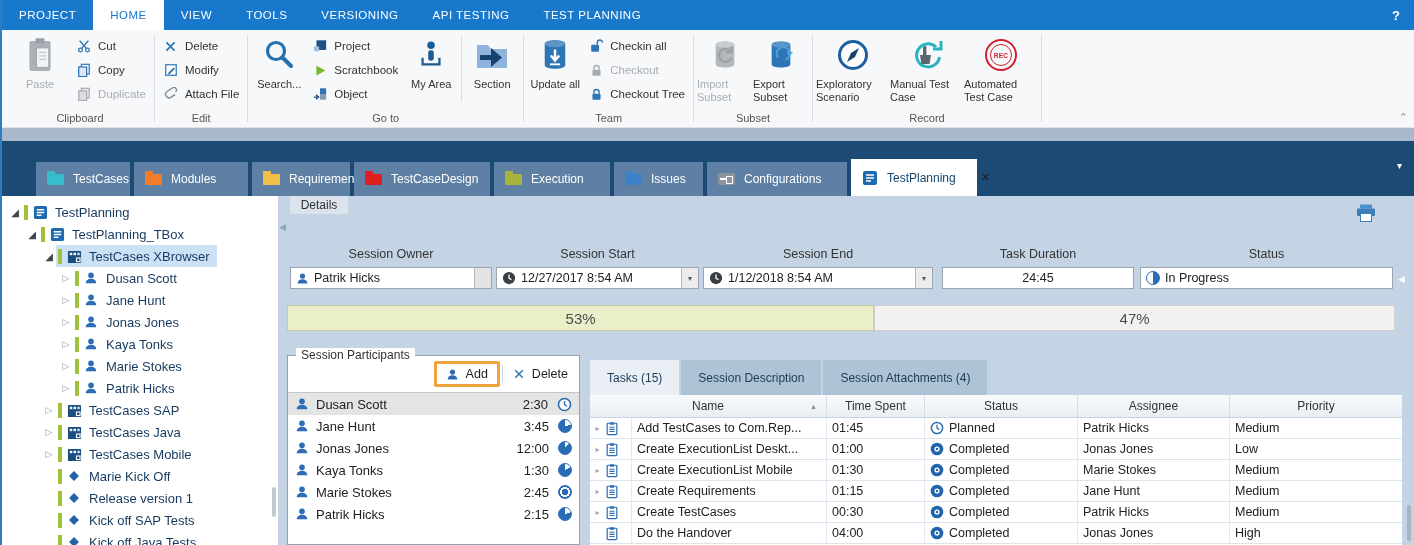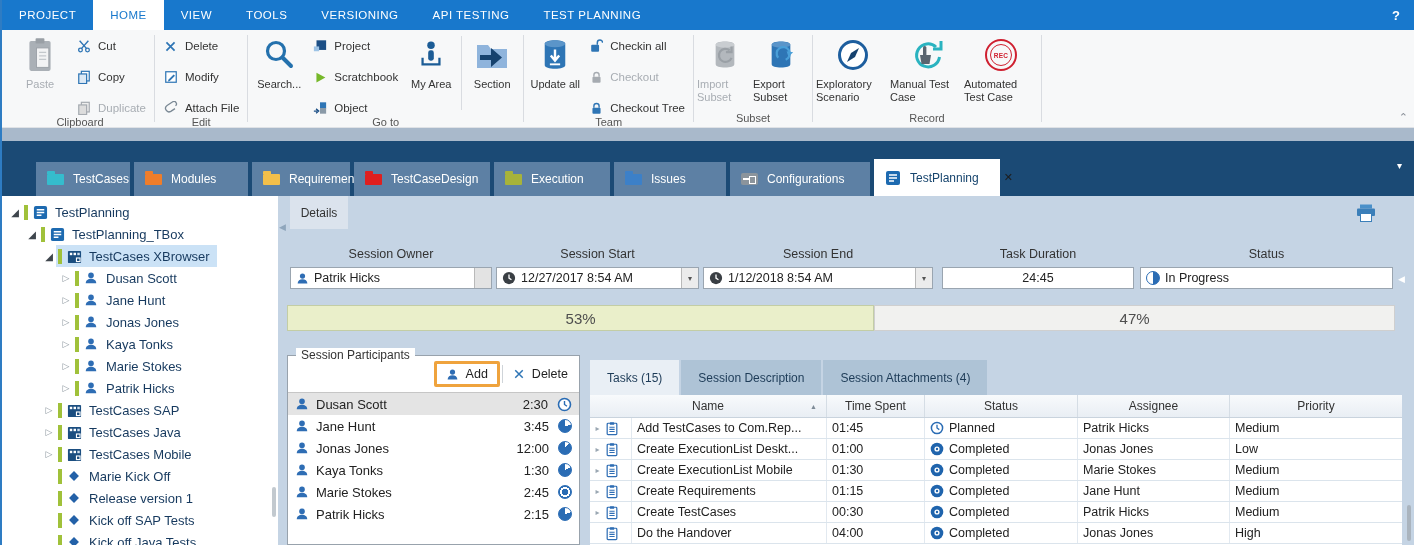--- a/index.html
+++ b/index.html
@@ -16,21 +16,21 @@
   .ribbon{height:98px;background:#f7f8f9;display:flex;align-items:stretch;position:relative;border-bottom:1px solid #dfe2e6;padding-left:4px}
   .rgroup{display:flex;flex-direction:column;padding:0 3px}
   .rcontent{flex:1;display:flex;align-items:flex-start}
   .glabel{height:19px;display:flex;align-items:center;justify-content:center;color:#555;font-size:11px}
   .gsep{width:1px;background:#d9dce1;margin:5px 0}
   .insep{width:1px;background:#d9dce1;margin:6px 2px;align-self:stretch}
   .bigbtn{width:62px;display:flex;flex-direction:column;align-items:center;padding-top:5px;gap:3px;min-height:76px}
   .bigbtn.narrow{width:56px}
   .bigbtn.wide{width:74px}
   .blabel{font-size:11px;color:#333;text-align:left;line-height:1.2}
-  .smallcol{display:flex;flex-direction:column;padding-top:8px;gap:15px}
+  .smallcol{display:flex;flex-direction:column;padding-top:8px;gap:8px}
   .smallbtn{display:flex;align-items:center;gap:6px;font-size:11.5px;color:#333;height:16px;padding:0 5px;white-space:nowrap}
   .disabled .blabel,.smallbtn.disabled{color:#a8adb3}
   .ric{display:flex;align-items:center;justify-content:center;height:40px}
   .sic{display:flex;width:16px;justify-content:center}
   .ribbon-collapse{position:absolute;right:6px;bottom:3px;color:#8a9199;font-size:11px}
   .recring{width:32px;height:32px;border:2.5px solid #cf2030;border-radius:50%;display:flex;align-items:center;justify-content:center}
   .recring .inner{width:22px;height:22px;border:1.6px solid #cf2030;border-radius:50%;display:flex;align-items:center;justify-content:center;font-size:6.5px;font-weight:bold;color:#cf2030;letter-spacing:.2px}
 
   
   .substrip{height:13px;background:#a9b9cb}
@@ -51,21 +51,21 @@
   .trow{height:22px;display:flex;align-items:center;font-size:13px;color:#16395e;white-space:nowrap;cursor:default}
   .tar{width:14px;text-align:center;font-size:9px;color:#8d979f;flex:none}
   .tar.exp{color:#3f464d;font-size:10px}
   .hl{display:flex;align-items:center;height:100%;padding-right:7px}
   .trow.selected .hl{background:#cbe2f6}
   .gbar{width:4px;height:15px;background:#a0c13a;margin:0 5px 0 2px;flex:none}
   .tic{width:16px;height:16px;margin-right:6px;flex:none;display:flex;align-items:center}
   .tree-sb{position:absolute;right:2px;bottom:28px;width:4px;height:30px;background:#c2c9cf;border-radius:2px}
 
   .main{flex:1;position:relative;background:#c5d4e4;font-size:12.5px}
-  .details-tab{position:absolute;left:12px;top:0;width:58px;height:33px;background:#dbe3ed;color:#333;font-size:12px;display:flex;align-items:center;justify-content:center}
+  .details-tab{position:absolute;left:12px;top:0;width:58px;height:18px;background:#dbe3ed;color:#333;font-size:12px;display:flex;align-items:center;justify-content:center}
   .print{position:absolute;left:1078px;top:8px}
   .handle-left{position:absolute;left:1px;top:26px;color:#8fa6bc;font-size:9px}
   .handle-right{position:absolute;left:1120px;top:78px;color:#fff;font-size:9px}
 
   .fgroup{position:absolute;top:51px}
   .flabel{text-align:center;font-size:12.5px;color:#333;margin-bottom:4px;height:16px}
   .fbox{height:22px;background:#fff;border:1px solid #9aa5b0;display:flex;align-items:center;font-size:12.5px;color:#222;overflow:hidden}
   .fbox.center{justify-content:center}
   .fmore{width:17px;height:100%;background:#e3e3e3;border-left:1px solid #b9b9b9;margin-left:auto;flex:none}
   .fdrop{width:17px;height:100%;background:#ececec;border-left:1px solid #b9b9b9;margin-left:auto;display:flex;align-items:center;justify-content:center;color:#555;font-size:8px;flex:none}
@@ -399,21 +399,21 @@
         <span>Requirements</span>
       </div>
     <div class="wtab" style="width:136px">
         <span class="folder" style="background: rgb(223, 31, 31);"></span>
         <span>TestCaseDesign</span>
       </div>
     <div class="wtab" style="width:116px">
         <span class="folder" style="background: rgb(167, 179, 58);"></span>
         <span>Execution</span>
       </div>
-    <div class="wtab" style="width:112px">
+    <div class="wtab" style="width:89px">
         <span class="folder" style="background: rgb(60, 128, 200);"></span>
         <span>Issues</span>
       </div>
     <div class="wtab" style="width:140px">
         <span class="cfgic"></span>
         <span>Configurations</span>
       </div>
     <div class="wtab active" style="width:126px">
       <span class="tic" style="margin:0">
           <svg width="16" height="16" viewBox="0 0 16 16">

